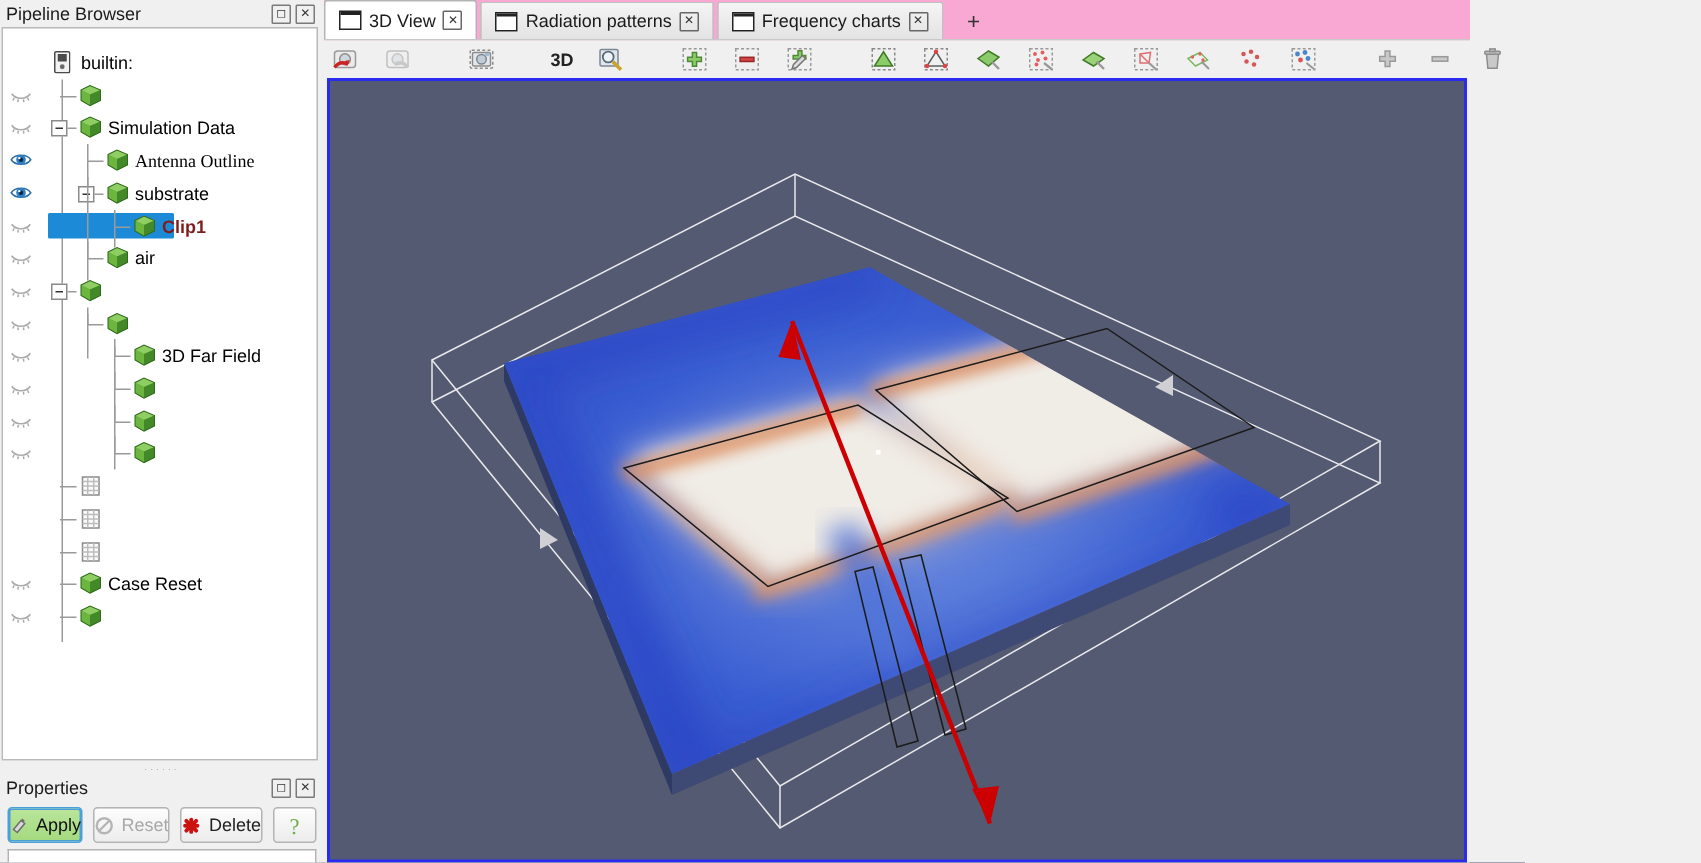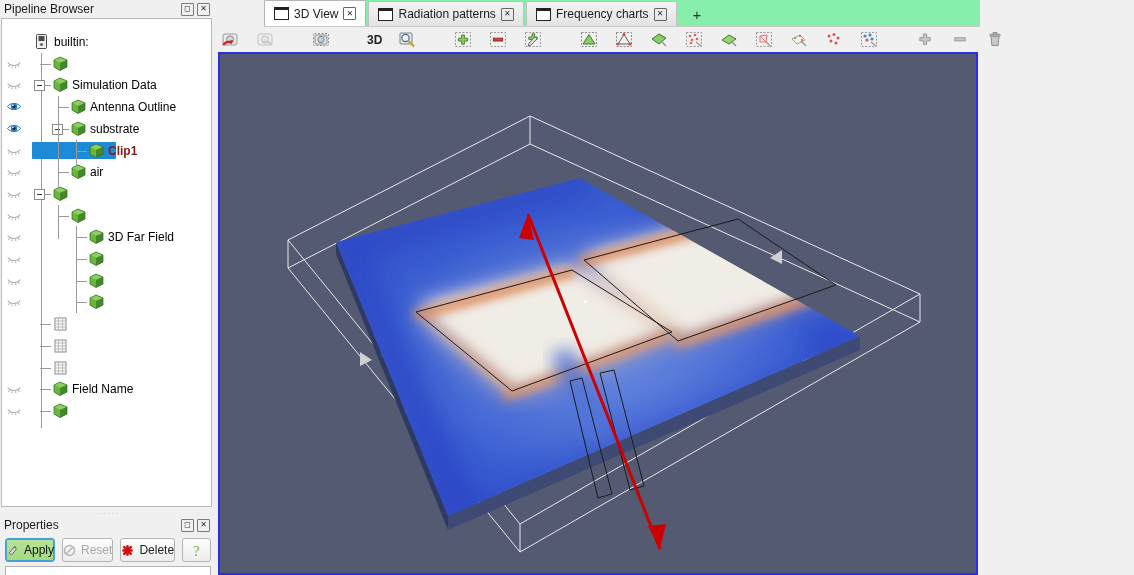--- a/index.html
+++ b/index.html
@@ -65,21 +65,21 @@
     background:linear-gradient(#fdfdfd,#ececed);
     display:flex;align-items:center;justify-content:center;gap:5px;
     font-size:12px;color:#222;
   }
   .pbtn.apply{background:linear-gradient(#b9e59a,#a4d97f);border:1px solid #4a9fd8;box-shadow:0 0 0 1px #4a9fd8 inset;color:#111;}
   .pbtn.disabled{color:#a8a8a8;}
   .searchstrip{height:8px;margin:1px 5px 0 5px;border:1px solid #b4b4b4;border-bottom:none;background:#fff;}
 
   
   .right-col{width:764px;height:575px;background:#f0f0f0;display:flex;flex-direction:column;}
-  .tabbar{height:26px;display:flex;align-items:flex-end;background:#86efac;border-bottom:1px solid #c8c8c8;margin-left:48px;}
+  .tabbar{height:26px;display:flex;align-items:flex-end;background:#f9a8d4;border-bottom:1px solid #c8c8c8;}
   .tab{
     height:24px;display:flex;align-items:center;gap:5px;padding:0 9px;
     border:1px solid #c0c0c0;border-bottom:none;background:linear-gradient(#f4f4f4,#e3e3e3);
     font-size:12px;color:#1a1a1a;margin-right:2px;border-radius:2px 2px 0 0;
   }
   .tab.active{background:#fff;height:25px;border-color:#b4b4b4;}
   .tab .winico{width:13px;height:11px;border:1.5px solid #222;background:#fff;display:block;position:relative;}
   .tab .winico::after{content:"";position:absolute;left:0;right:0;top:0;height:2px;background:#222;}
   .tab .x{width:11px;height:11px;border:1px solid #666;border-radius:1px;display:flex;align-items:center;justify-content:center;font-size:8px;line-height:1;color:#333;}
   .tab.plus{padding:0 14px;border:none;background:transparent;font-size:15px;color:#333;}
@@ -188,21 +188,21 @@
             <span class="vline" style="left:56px;top:0px;height:11px;"></span>
             <span class="cube" style="left:68px;top:2px;">
               <svg width="17" height="17" viewBox="0 0 17 17">
                 <polygon points="2,5 8,2 15,5 15,12 8,15.5 2,12" fill="#5aa732"></polygon>
                 <polygon points="2,5 8,2 15,5 8,8" fill="#8fce63"></polygon>
                 <polygon points="8,8 15,5 15,12 8,15.5" fill="#43892a"></polygon>
                 <polygon points="2,5 8,8 8,15.5 2,12" fill="#6cb53f"></polygon>
                 <polygon points="2,5 8,2 15,5 15,12 8,15.5 2,12" fill="none" stroke="#2f6b1b" stroke-width="0.7"></polygon>
               </svg>
             </span>
-            <span class="lbl" style="left:88px;top:0;">Antenna Outline</span>
+            <span class="lbl" style="left:88px;top:0;font-family:Liberation Serif, serif;">Antenna Outline</span>
           </div>
           <div class="row" style="top:98.8px;">
             <span class="eye">
               <svg width="16" height="13" viewBox="0 0 16 13">
                 <path d="M1.5,6.5 C4,2.5 12,2.5 14.5,6.5 C12,10.5 4,10.5 1.5,6.5 Z" fill="#fff" stroke="#2b6ea8" stroke-width="1"></path>
                 <circle cx="8" cy="6.5" r="3.2" fill="#2f7fc4"></circle>
                 <circle cx="8" cy="6.5" r="1.5" fill="#0d2540"></circle>
                 <circle cx="6.9" cy="5.4" r="0.8" fill="#fff"></circle>
               </svg>
             </span>
@@ -474,21 +474,21 @@
             <span class="hline" style="left:38px;top:11px;width:11px;"></span>
             <span class="cube" style="left:50px;top:2px;">
               <svg width="17" height="17" viewBox="0 0 17 17">
                 <polygon points="2,5 8,2 15,5 15,12 8,15.5 2,12" fill="#5aa732"></polygon>
                 <polygon points="2,5 8,2 15,5 8,8" fill="#8fce63"></polygon>
                 <polygon points="8,8 15,5 15,12 8,15.5" fill="#43892a"></polygon>
                 <polygon points="2,5 8,8 8,15.5 2,12" fill="#6cb53f"></polygon>
                 <polygon points="2,5 8,2 15,5 15,12 8,15.5 2,12" fill="none" stroke="#2f6b1b" stroke-width="0.7"></polygon>
               </svg>
             </span>
-            <span class="lbl" style="left:70px;top:0;">Field Name</span>
+            <span class="lbl" style="left:70px;top:0;">Case Reset</span>
           </div>
           <div class="row" style="top:380.9px;">
             <span class="eye">
               <svg width="16" height="13" viewBox="0 0 16 13">
                 <path d="M1.8,5.5 C4.5,9.5 11.5,9.5 14.2,5.5" fill="none" stroke="#aaa" stroke-width="1.1"></path>
                 <g stroke="#aaa" stroke-width="1">
                   <line x1="3.4" y1="8.2" x2="2.6" y2="10"></line>
                   <line x1="6.2" y1="9.3" x2="5.9" y2="11.1"></line>
                   <line x1="9.6" y1="9.3" x2="9.9" y2="11.1"></line>
                   <line x1="12.4" y1="8.2" x2="13.2" y2="10"></line>

